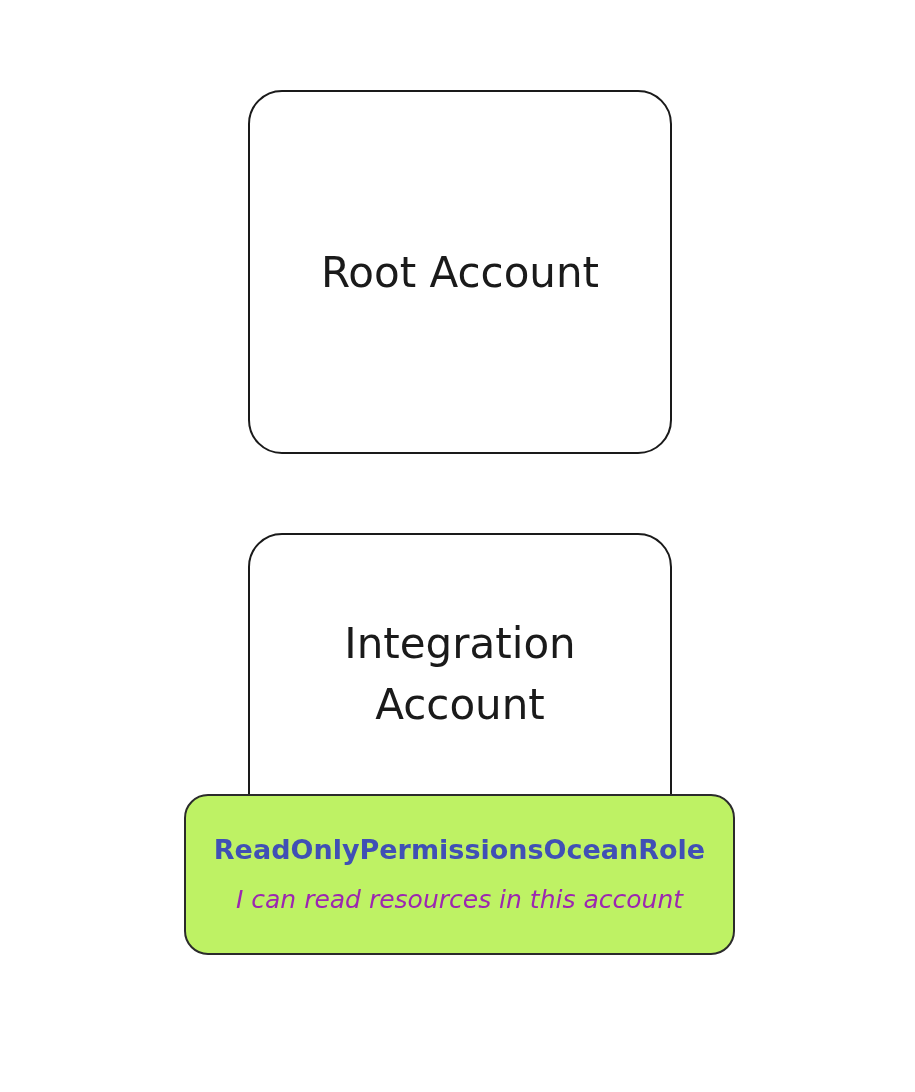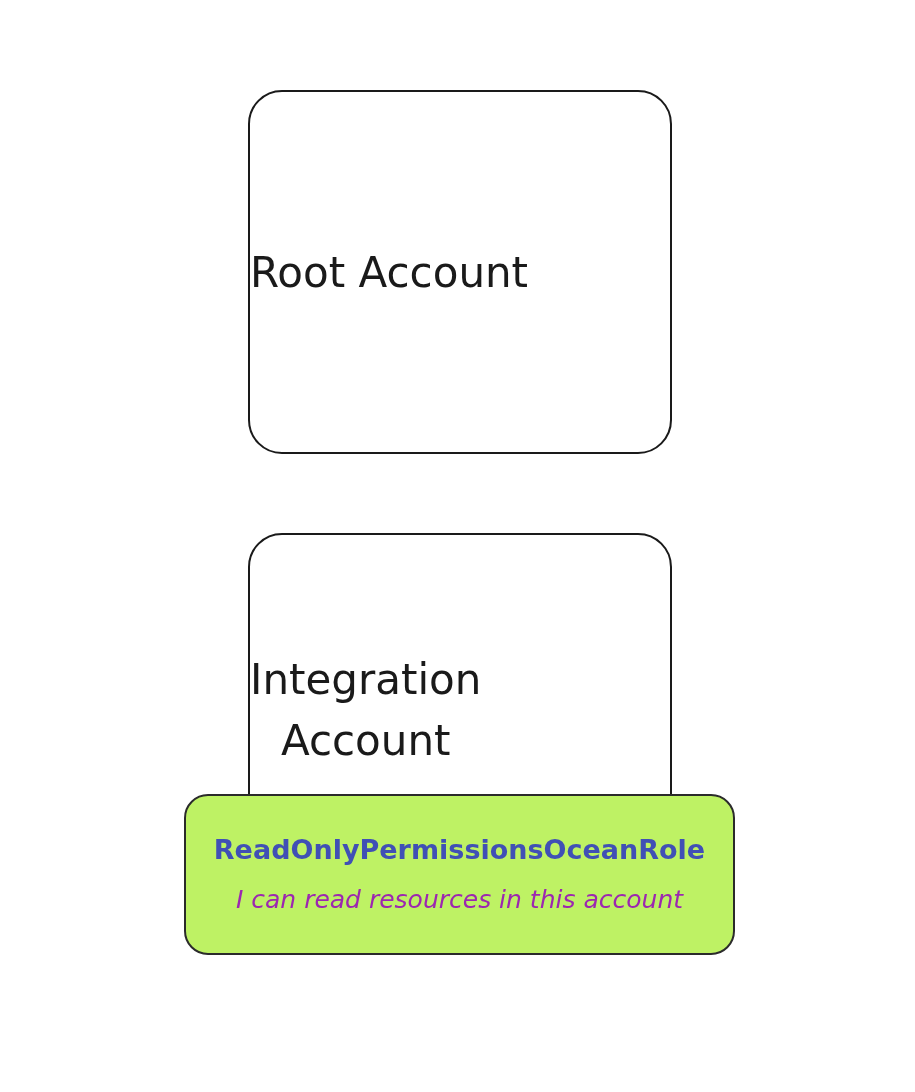--- a/index.html
+++ b/index.html
@@ -22,39 +22,40 @@
   }
 
   
   .account-box {
     position: absolute;
     box-sizing: border-box;
     background: #ffffff;
     border: 2px solid #1a1a1a;
     display: flex;
     align-items: center;
+    justify-content: center;
     text-align: center;
   }
 
   #root-account-box {
     left: 248px;
     top: 90px;
     width: 424px;
     height: 364px;
     border-radius: 34px;
   }
 
   #integration-account-box {
     left: 248px;
     top: 533px;
     width: 424px;
     height: 290px;
     border-radius: 34px 34px 10px 10px;
     align-items: flex-start;
-    padding-top: 114px;
+    padding-top: 78px;
   }
 
   .account-label {
     font-size: 42px;
     font-weight: 400;
     color: #1a1a1a;
     line-height: 61px;
     letter-spacing: 0px;
     white-space: pre-line;
   }

